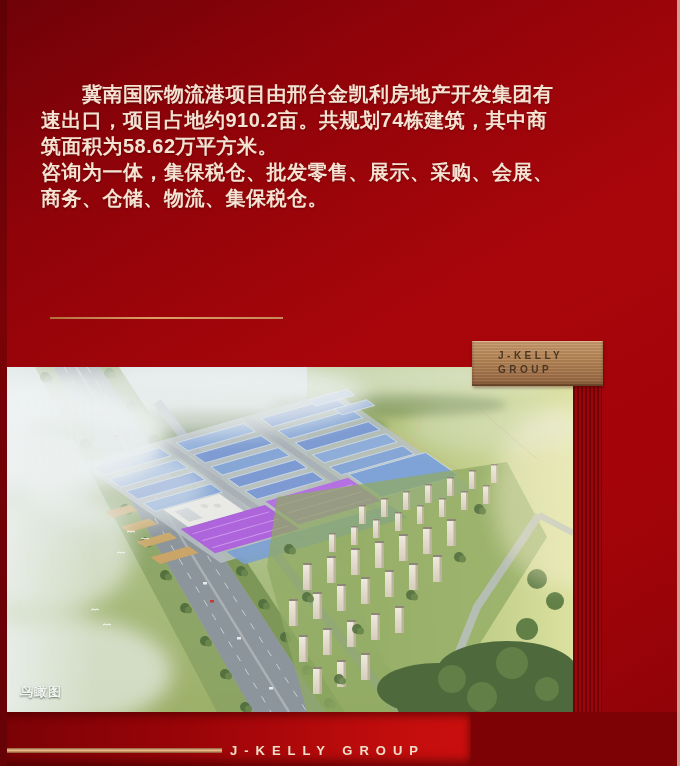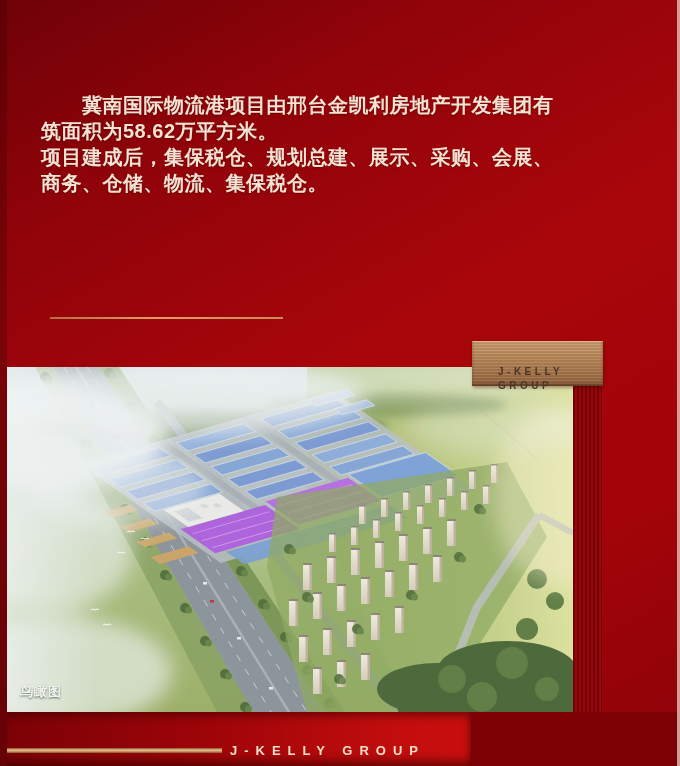--- a/index.html
+++ b/index.html
@@ -5,36 +5,36 @@
   html,body{margin:0;padding:0;background:#5a0105;}
   .page{
     position:relative;width:680px;height:766px;overflow:hidden;
     font-family:"Liberation Sans","DejaVu Sans",sans-serif;
     background:linear-gradient(150deg,#6f0208 0%,#8e0309 20%,#a8060b 48%,#a30409 75%,#8c0308 100%);
   }
   .left-strip{position:absolute;left:0;top:0;width:7px;height:766px;
     background:linear-gradient(180deg,#5f0106,#7a0307 40%,#660206 100%);z-index:6;}
   .right-edge{position:absolute;right:0;top:0;width:3px;height:766px;background:#ddb9ae;opacity:.85;z-index:7;}
 
-  .intro{position:absolute;left:41px;top:92px;width:482px;z-index:2;}
+  .intro{position:absolute;left:41px;top:81px;width:482px;z-index:2;}
   .intro .line{
     margin:0;font-size:20px;line-height:26px;font-weight:600;letter-spacing:.5px;
     color:#f4e3d2;text-shadow:0 1px 2px rgba(60,0,0,.45);white-space:pre;
   }
   .divider{position:absolute;left:50px;top:317px;width:233px;height:2px;z-index:2;
     background:linear-gradient(90deg,#b4713f,#dd9e66 45%,#c9895a 100%);}
 
   .aerial{position:absolute;left:7px;top:367px;width:566px;height:408px;margin:0;z-index:3;overflow:hidden;}
   .aerial svg{display:block;}
   .aerial-label{position:absolute;left:13px;top:316px;font-size:13px;font-weight:700;color:#f2f4f0;
     letter-spacing:1px;text-shadow:0 1px 2px rgba(40,60,50,.7);}
 
   .badge{
     position:absolute;left:472px;top:341px;width:131px;height:45px;z-index:5;box-sizing:border-box;
-    padding:24px 0 0 26px;
+    padding:8px 0 0 26px;
     background:
       repeating-linear-gradient(180deg,rgba(255,235,210,.10) 0 1px,rgba(70,40,15,.08) 1px 3px),
       linear-gradient(180deg,#c79a6f 0%,#b68758 35%,#a4754c 68%,#8d5f3d 100%);
     box-shadow:inset 0 -2px 3px rgba(60,35,12,.55), inset 0 1px 1px rgba(255,230,200,.45), 1px 2px 3px rgba(60,0,0,.35);
   }
   .badge div{font-size:10px;line-height:14px;font-weight:700;letter-spacing:3.5px;color:#4b3624;}
 
   .stripe-band{position:absolute;left:573px;top:386px;width:29px;height:326px;z-index:4;
     background:repeating-linear-gradient(90deg,#6e0207 0 2px,#9c050c 2px 4px);}
 
@@ -50,22 +50,23 @@
 </style>
 </head>
 <body>
 
 <div class="page">
   <div class="left-strip"></div>
   <div class="right-edge"></div>
 
   <section class="intro">
     <p class="line">　　冀南国际物流港项目由邢台金凯利房地产开发集团有</p>
+    <p class="line">速出口，项目占地约910.2亩。共规划74栋建筑，其中商</p>
     <p class="line">筑面积为58.62万平方米。</p>
-    <p class="line">项目建成后，集保税仓、规划总建、展示、采购、会展、</p>
+    <p class="line">咨询为一体，集保税仓、批发零售、展示、采购、会展、</p>
     <p class="line">商务、仓储、物流、集保税仓。</p>
   </section>
 
   <div class="divider"></div>
 
   <figure class="aerial">
     <svg width="566" height="345" viewBox="0 0 566 345" xmlns="http://www.w3.org/2000/svg">
       <defs>
         <linearGradient id="gSky" x1="0" y1="0" x2="0" y2="1">
           <stop offset="0" stop-color="#cdd9da"></stop>

